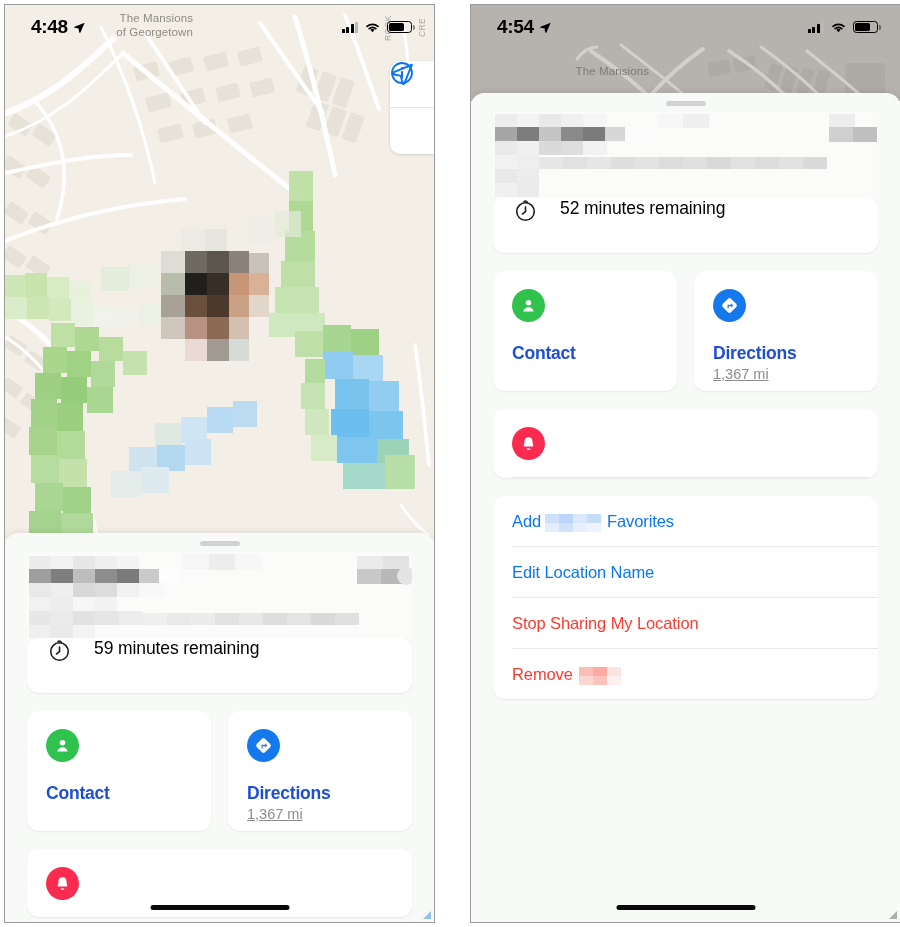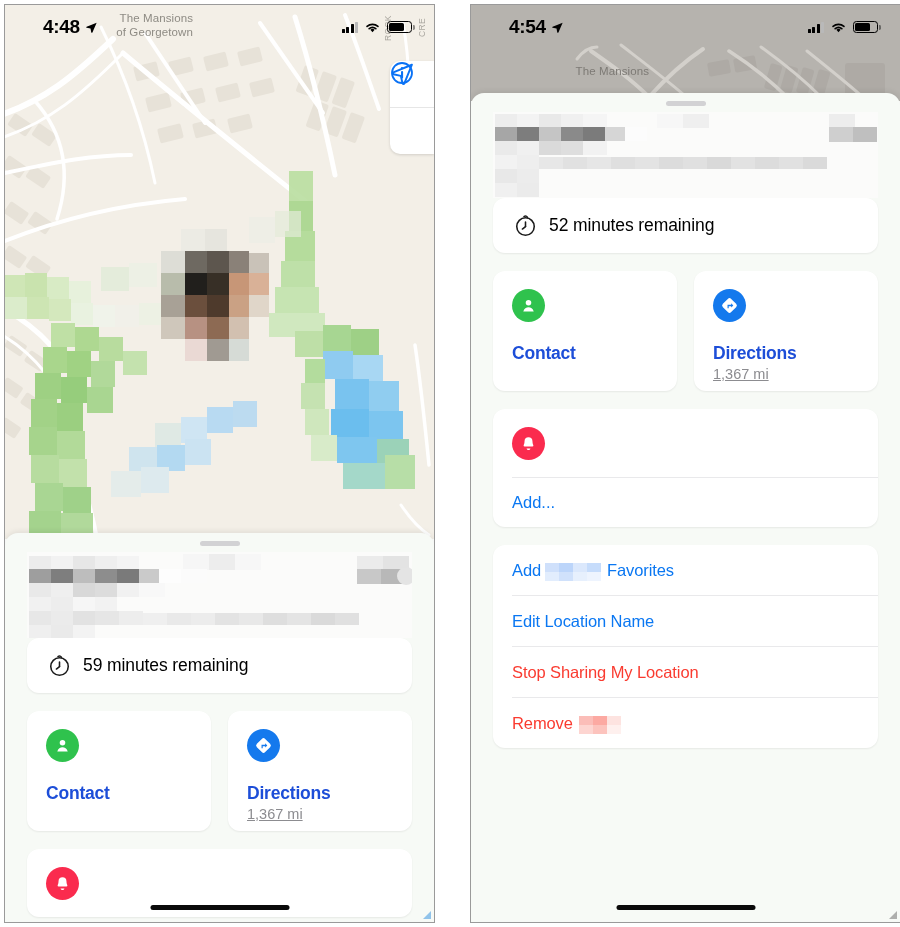--- a/index.html
+++ b/index.html
@@ -10,21 +10,21 @@
   
   .phone{position:absolute;top:4px;width:431px;height:919px;background:#fff;
          border:1px solid #9a9a9a;box-sizing:border-box;overflow:hidden;}
   .phone.left{left:4px;}
   .phone.right{left:470px;}
   .screen{position:absolute;inset:0;overflow:hidden;}
 
   
   .statusbar{position:absolute;left:0;right:0;top:0;height:44px;z-index:40;
              display:flex;align-items:center;justify-content:space-between;
-             padding:0 22px 0 38px;box-sizing:border-box;}
+             padding:0 22px 0 26px;box-sizing:border-box;}
   .sb-time{font-size:19px;font-weight:700;letter-spacing:-.3px;color:#000;display:flex;align-items:center;gap:5px;}
   .sb-loc{display:inline-block;width:13px;height:13px;}
   .sb-right{display:flex;align-items:center;gap:6px;}
   .bars{display:flex;align-items:flex-end;gap:1.5px;height:12px;}
   .bars i{display:block;width:3px;background:#000;border-radius:.6px;}
   .bars i:nth-child(1){height:4px;}
   .bars i:nth-child(2){height:6.5px;}
   .bars i:nth-child(3){height:9px;}
   .bars i:nth-child(4){height:11.5px;background:#b9b9b9;}
   .wifi{width:17px;height:13px;}
@@ -58,21 +58,21 @@
   .grabber{width:40px;height:5px;border-radius:2.5px;background:#d2d2d4;margin:8px auto 0;}
 
   .sheet-body{padding:0 22px;}
 
   
   .blurblock{position:relative;height:86px;margin-top:6px;overflow:hidden;}
   .blurblock.rt{height:86px;}
 
   
   .card{background:#fff;border-radius:12px;box-shadow:0 1px 2px rgba(0,0,0,.07);}
-  .timer-card{height:55px;display:flex;align-items:center;padding:0 20px;gap:11px;margin-bottom:18px;}
+  .timer-card{height:55px;display:flex;padding:0 20px;gap:22px;margin-bottom:18px;}
   .timer-text{font-size:17.5px;color:#000;letter-spacing:-.1px;}
 
   .duo{display:flex;gap:17px;margin-bottom:18px;}
   .duo .card{flex:1;height:120px;padding:18px 19px 0;box-sizing:border-box;}
   .badge{width:33px;height:33px;border-radius:50%;display:flex;align-items:center;justify-content:center;}
   .badge.green{background:#2fc24d;}
   .badge.blue{background:#1479ed;}
   .badge.red{background:#fa2b4e;}
   .card-title{font-size:17.5px;font-weight:700;color:#1d4ed8;margin-top:21px;letter-spacing:-.2px;}
   .card-sub{font-size:14.5px;color:#8c8c90;margin-top:2px;text-decoration:underline;}
@@ -573,23 +573,20 @@
           <div class="card notif-card">
             <div class="notif-top">
               <div class="badge red">
                 <svg width="17" height="17" viewBox="0 0 24 24">
                   <path d="M12 3.2 c-3.5 0-5.6 2.3-5.6 5.6 0 4-1.3 5-1.3 6.2 0 .7.5 1.1 1.4 1.1 h11 c.9 0 1.4-.4 1.4-1.1 0-1.2-1.3-2.2-1.3-6.2 0-3.3-2.1-5.6-5.6-5.6 Z" fill="#fff"></path>
                   <path d="M12 21.2 c1.6 0 2.6-1 2.7-2.2 h-5.4 c.1 1.2 1.1 2.2 2.7 2.2 Z" fill="#fff"></path>
                 </svg>
               </div>
             </div>
             <div class="rowsep"></div>
-            <div class="link-row">
-              <span>Add...</span>
-            </div>
           </div>
 
           <div class="card list-card">
             <div class="list-row blue">
               <span>Add</span>
               <span class="inline-px" style="width:58px;margin:0 4px;">
                 <svg width="58" height="20" viewBox="0 0 58 20">
                   <rect x="0" y="1" width="14" height="9" fill="#cfe0fb"></rect>
                   <rect x="14" y="1" width="14" height="9" fill="#bcd5fa"></rect>
                   <rect x="28" y="1" width="14" height="9" fill="#dbe8fc"></rect>

